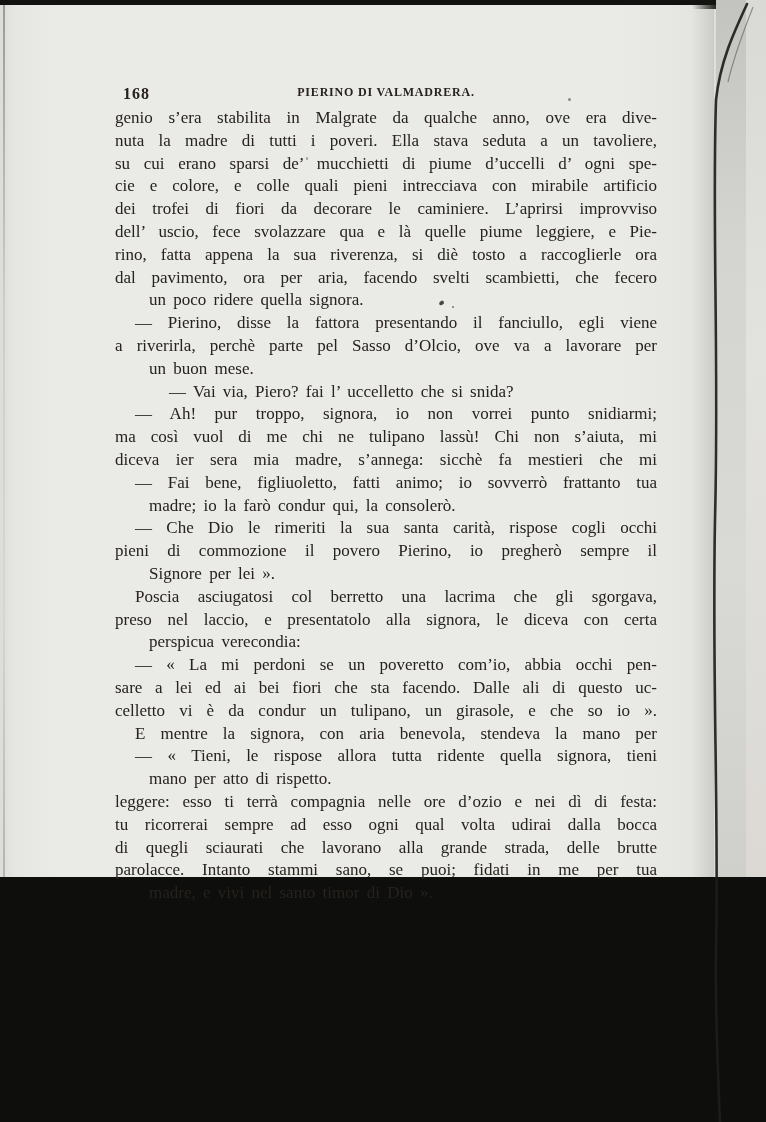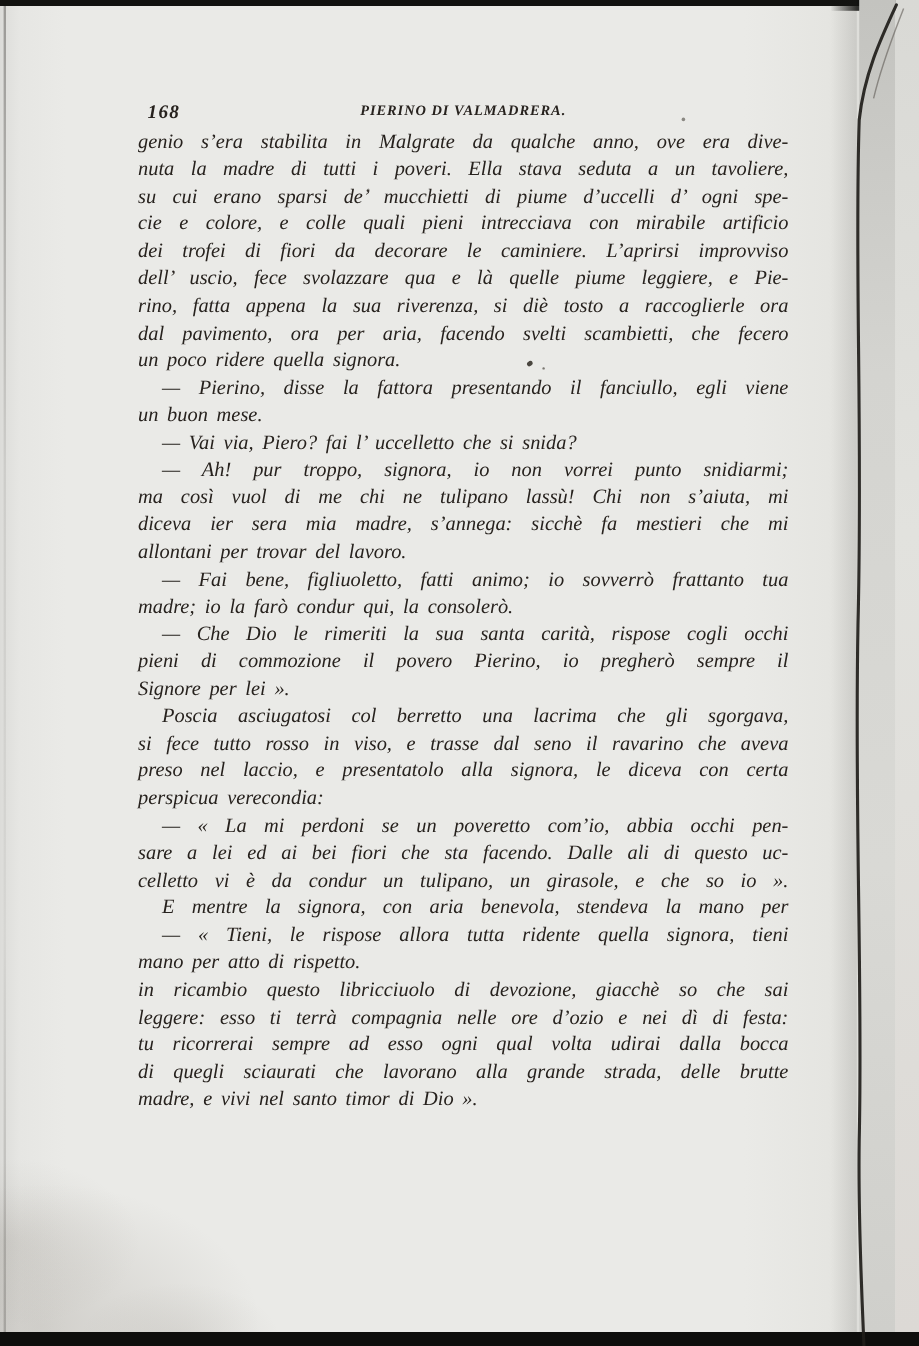--- a/index.html
+++ b/index.html
@@ -8,27 +8,26 @@
     --edge-dark:#121210;
     --edge-gray:#cfcfcb;
   }
   html,body{margin:0;padding:0;}
   body{
     width:766px;height:1122px;overflow:hidden;
     background:#0e0e0c;
     font-family:"Liberation Serif","DejaVu Serif",serif;
   }
   .scan{
-    position:relative;width:766px;height:1110px;
+    position:relative;width:766px;height:877px;
     background:
       radial-gradient(260px 170px at 35px 1105px, rgba(120,112,102,0.22), rgba(120,112,102,0) 70%),
       radial-gradient(160px 100px at 5px 1035px, rgba(120,112,102,0.14), rgba(120,112,102,0) 70%),
       radial-gradient(120px 70px at 150px 1118px, rgba(120,112,102,0.12), rgba(120,112,102,0) 70%),
       linear-gradient(90deg,#dcdcd9 0px,#e6e6e3 16px,var(--paper) 55px,var(--paper) 620px,#e5e5e1 690px,#dedeDA 712px);
-    font-style: italic;
   }
   .top-edge{
     position:absolute;top:0;left:0;right:0;height:5px;
     background:var(--edge-dark);
   }
   .top-edge::after{
     content:"";position:absolute;right:0;top:5px;width:74px;height:4px;
     background:linear-gradient(90deg, rgba(18,18,16,0), rgba(18,18,16,0.85) 30%);
   }
   .left-crease{
@@ -61,21 +60,21 @@
     position:absolute;left:50%;top:0;transform:translateX(-50%);
     font-size:12px;font-weight:bold;letter-spacing:0.8px;white-space:nowrap;
   }
 
   .text-block{
     position:absolute;top:107px;left:115px;width:542px;
     font-size:17px;line-height:22.8px;color:var(--ink);
     word-spacing:1.5px;
   }
   .line{text-align:justify;text-align-last:justify;}
-  .line.end{text-align-last:left;word-spacing:3px;}
+  .line.end{text-align-last:left;word-spacing:3px;margin-left:34px;}
   .line.indent{text-indent:20px;}
 
   .speck{position:absolute;background:#4a463f;border-radius:50%;}
   .speck.s1{left:439px;top:301px;width:5px;height:4px;transform:rotate(-30deg);border-radius:60% 40% 50% 50%;}
   .speck.s2{left:452px;top:306px;width:2px;height:2px;opacity:.7;}
   .speck.s3{left:568px;top:98px;width:3px;height:3px;opacity:.6;}
   .speck.s4{left:306px;top:157px;width:2px;height:3px;opacity:.5;}
 </style>
 </head>
 <body>
@@ -93,45 +92,44 @@
       <div class="line">genio s’era stabilita in Malgrate da qualche anno, ove era dive-</div>
       <div class="line">nuta la madre di tutti i poveri. Ella stava seduta a un tavoliere,</div>
       <div class="line">su cui erano sparsi de’ mucchietti di piume d’uccelli d’ ogni spe-</div>
       <div class="line">cie e colore, e colle quali pieni intrecciava con mirabile artificio</div>
       <div class="line">dei trofei di fiori da decorare le caminiere. L’aprirsi improvviso</div>
       <div class="line">dell’ uscio, fece svolazzare qua e là quelle piume leggiere, e Pie-</div>
       <div class="line">rino, fatta appena la sua riverenza, si diè tosto a raccoglierle ora</div>
       <div class="line">dal pavimento, ora per aria, facendo svelti scambietti, che fecero</div>
       <div class="line end">un poco ridere quella signora.</div>
       <div class="line indent">— Pierino, disse la fattora presentando il fanciullo, egli viene</div>
+      <div class="line">a riverirla, perchè parte pel Sasso d’Olcio, ove va a lavorare per</div>
       <div class="line end">un buon mese.</div>
       <div class="line indent end">— Vai via, Piero? fai l’ uccelletto che si snida?</div>
       <div class="line indent">— Ah! pur troppo, signora, io non vorrei punto snidiarmi;</div>
       <div class="line">ma così vuol di me chi ne tulipano lassù! Chi non s’aiuta, mi</div>
       <div class="line">diceva ier sera mia madre, s’annega: sicchè fa mestieri che mi</div>
-      <div class="line end">allontani per trovar del lavoro.</div>
       <div class="line indent">— Fai bene, figliuoletto, fatti animo; io sovverrò frattanto tua</div>
       <div class="line end">madre; io la farò condur qui, la consolerò.</div>
       <div class="line indent">— Che Dio le rimeriti la sua santa carità, rispose cogli occhi</div>
       <div class="line">pieni di commozione il povero Pierino, io pregherò sempre il</div>
       <div class="line end">Signore per lei ».</div>
       <div class="line indent">Poscia asciugatosi col berretto una lacrima che gli sgorgava,</div>
-      <div class="line">si fece tutto rosso in viso, e trasse dal seno il ravarino che aveva</div>
       <div class="line">preso nel laccio, e presentatolo alla signora, le diceva con certa</div>
       <div class="line end">perspicua verecondia:</div>
       <div class="line indent">— « La mi perdoni se un poveretto com’io, abbia occhi pen-</div>
       <div class="line">sare a lei ed ai bei fiori che sta facendo. Dalle ali di questo uc-</div>
       <div class="line">celletto vi è da condur un tulipano, un girasole, e che so io ».</div>
       <div class="line indent">E mentre la signora, con aria benevola, stendeva la mano per</div>
       <div class="line indent">— « Tieni, le rispose allora tutta ridente quella signora, tieni</div>
       <div class="line end">mano per atto di rispetto.</div>
-      <div class="line">in ricambio questo libricciuolo di devozione, giacchè so che sai</div>
       <div class="line">leggere: esso ti terrà compagnia nelle ore d’ozio e nei dì di festa:</div>
       <div class="line">tu ricorrerai sempre ad esso ogni qual volta udirai dalla bocca</div>
       <div class="line">di quegli sciaurati che lavorano alla grande strada, delle brutte</div>
+      <div class="line">parolacce. Intanto stammi sano, se puoi; fidati in me per tua</div>
       <div class="line end">madre, e vivi nel santo timor di Dio ».</div>
     </div>
 
   <div class="curve-shadow"></div>
   <div class="edge-band"></div>
   <div class="edge-band2"></div>
 
   <svg class="edge-svg" width="766" height="1122" viewBox="0 0 766 1122">
     <path d="M 747,4 C 734,32 720,62 716,100 C 712,220 719,360 715,520 C 712,680 719,820 716,950 C 715,1015 718,1075 720,1122" fill="none" stroke="#1f1d1a" stroke-width="2.6" stroke-linecap="round" opacity="0.92"></path>
     <path d="M 753,7 C 745,28 735,52 728,82" fill="none" stroke="#55514a" stroke-width="1.2" opacity="0.55"></path>

